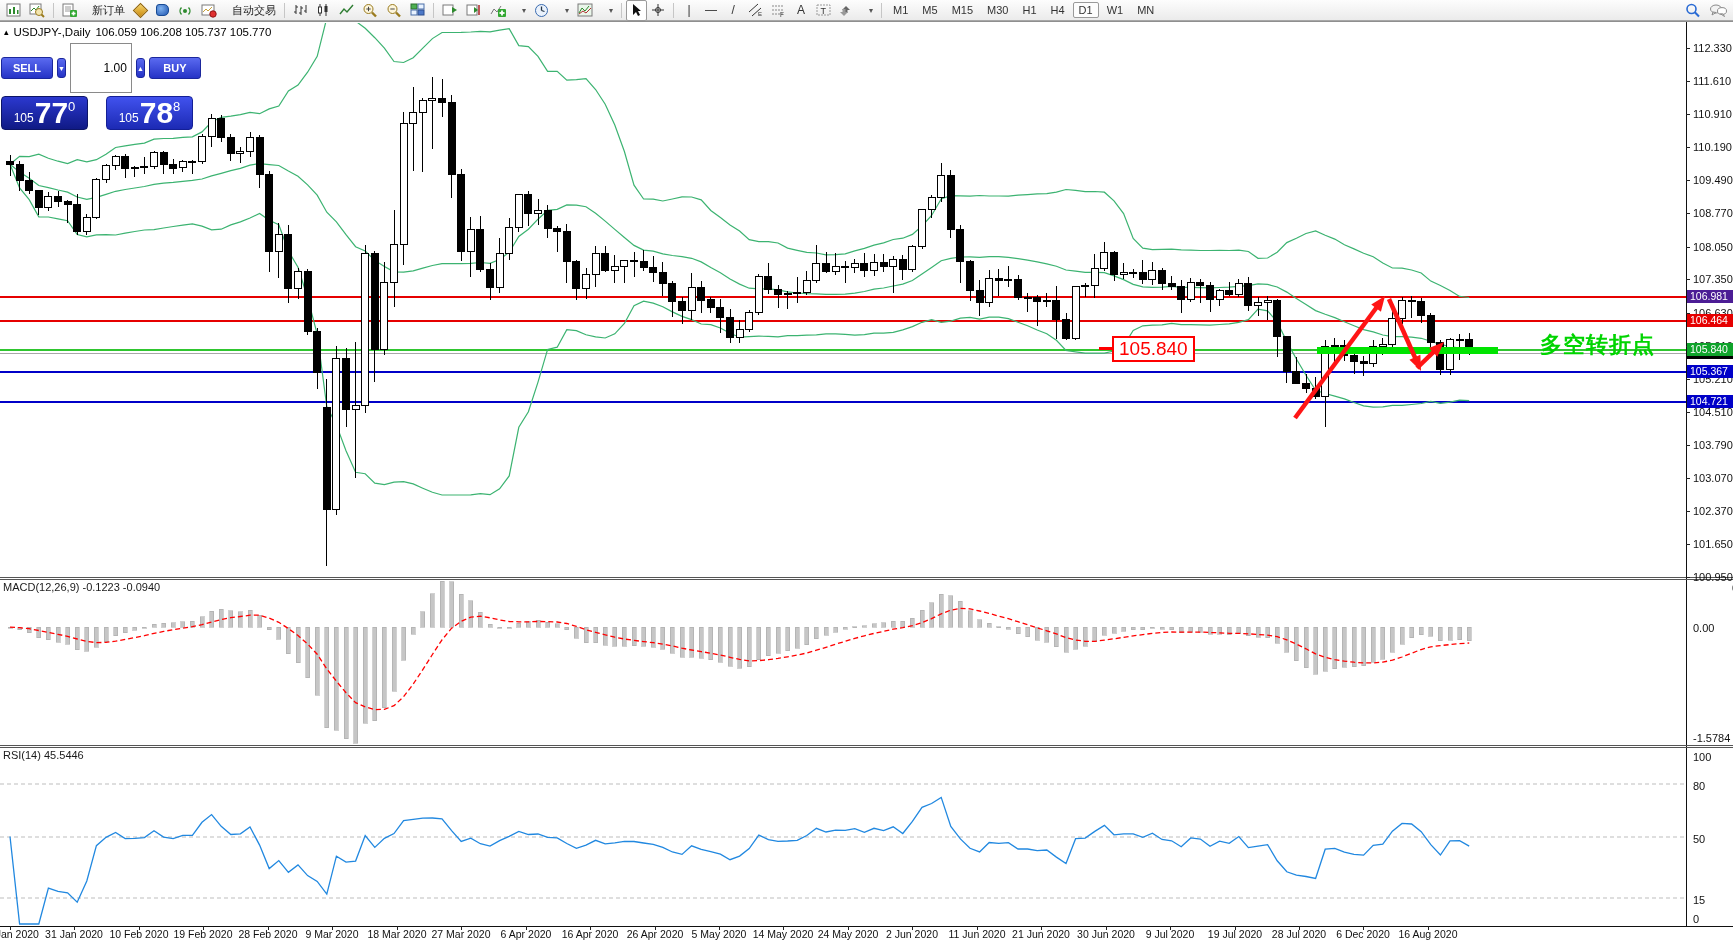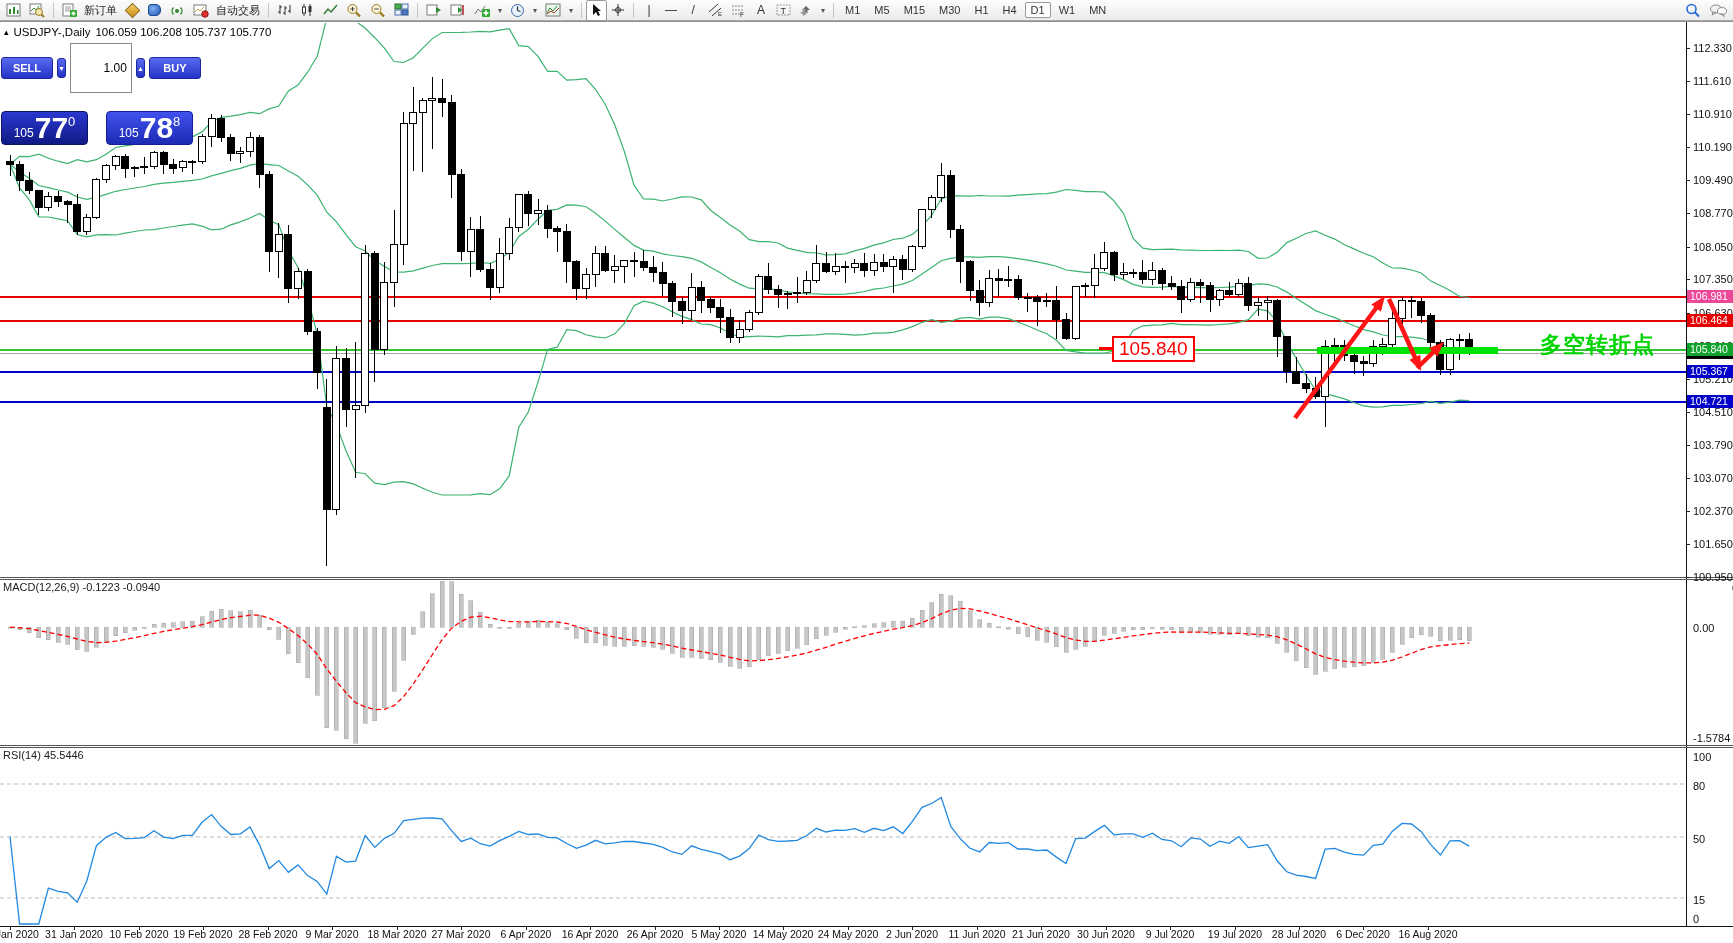--- a/index.html
+++ b/index.html
@@ -3,21 +3,21 @@
 <meta charset="utf-8">
 <style>
   html,body{margin:0;padding:0;}
   body{width:1733px;height:943px;position:relative;overflow:hidden;background:#fff;
        font-family:"Liberation Sans",sans-serif;-webkit-font-smoothing:antialiased;}
 
   
   .toolbar{position:absolute;left:0;top:0;width:1733px;height:21px;z-index:20;
     display:flex;align-items:center;background:linear-gradient(#fdfdfd,#ebebeb);
     border-bottom:1px solid #a7a7a7;padding:0 2px;box-sizing:border-box;}
-  .tb-btn{height:19px;display:flex;align-items:center;gap:7px;padding:0 3px;
+  .tb-btn{height:19px;display:flex;align-items:center;gap:15px;padding:0 3px;
     font-size:11px;color:#222;border:1px solid transparent;border-radius:2px;white-space:nowrap;}
   .tb-btn.pressed{border:1px solid #9a9a9a;background:#fff;}
   .tb-sep{width:1px;height:15px;background:#c6c6c6;margin:0 4px;flex:0 0 auto;}
   .tb-glyph{font-size:12px;color:#333;width:14px;text-align:center;}
   .caret{font-size:8px;color:#555;margin-left:1px;}
   .tf{font-size:11px;color:#333;padding:1px 5px;margin:0 1px;border:1px solid transparent;border-radius:2px;}
   .tf.active{border:1px solid #9a9a9a;background:#fdfdfd;}
   .tb-spacer{flex:1 1 auto;}
   .diamond{width:9px;height:9px;background:linear-gradient(135deg,#f6d468,#c9880e);
     border:1px solid #8f6207;transform:rotate(45deg);margin:0 2px;}
@@ -49,21 +49,21 @@
   
   .trade-panel{position:absolute;left:1px;top:43px;width:192px;z-index:15;}
   .tp-row1{display:flex;align-items:center;gap:4px;}
   .tp-btn{height:20px;min-width:38px;border-radius:3px;color:#fff;font-size:11px;font-weight:bold;
     display:flex;align-items:center;justify-content:center;padding:0 6px;
     background:linear-gradient(#5a6af0,#2533c6);border:1px solid #1b279c;}
   .tp-spin{width:15px;height:18px;border-radius:3px;background:linear-gradient(#5a6af0,#2533c6);
     border:1px solid #1b279c;color:#fff;font-size:7px;display:flex;align-items:center;justify-content:center;}
   .tp-vol{width:52px;height:16px;border:1px solid #8a8a8a;font-size:12px;text-align:right;
     padding:16px 4px;font-family:"Liberation Sans",sans-serif;}
-  .tp-row2{display:flex;gap:18px;margin-top:18px;}
+  .tp-row2{display:flex;gap:18px;margin-top:3px;}
   .tp-price{width:90px;height:34px;border-radius:4px;color:#fff;display:flex;align-items:flex-end;
     justify-content:center;padding-bottom:1px;box-sizing:border-box;}
   .tp-price.sellp{background:linear-gradient(#2b38cf,#101a85);border:1px solid #0d1566;}
   .tp-price.buyp{background:linear-gradient(#4152ee,#1c2ab4);border:1px solid #141f96;}
   .p-small{font-size:12px;margin:0 1px 3px 0;}
   .p-big{font-size:30px;font-weight:bold;line-height:30px;}
   .p-sup{font-size:13px;align-self:flex-start;margin-top:2px;}
 </style>
 </head>
 <body>
@@ -836,21 +836,21 @@
     <div class="plabel" style="top: 439px;">103.790</div>
     <div class="ptick" style="top: 478px;"></div>
     <div class="plabel" style="top: 472px;">103.070</div>
     <div class="ptick" style="top: 511px;"></div>
     <div class="plabel" style="top: 505px;">102.370</div>
     <div class="ptick" style="top: 544px;"></div>
     <div class="plabel" style="top: 538px;">101.650</div>
     <div class="ptick" style="top: 577px;"></div>
     <div class="plabel" style="top: 571px;">100.950</div>
     <div class="badge" style="top: 346px; background: rgb(0, 0, 0);">105.770</div>
-    <div class="badge" style="top: 290px; background: #ec4899;">106.981</div>
+    <div class="badge" style="top: 290px; background: #4c1d95;">106.981</div>
     <div class="badge" style="top: 314px; background: rgb(230, 0, 0);">106.464</div>
     <div class="badge" style="top: 343px; background: rgb(15, 163, 43);">105.840</div>
     <div class="badge" style="top: 365px; background: rgb(0, 0, 200);">105.367</div>
     <div class="badge" style="top: 395px; background: rgb(0, 0, 200);">104.721</div>
     <div class="plabel" style="top: 582px; margin-left: 39px;">0.8034</div>
     <div class="plabel" style="top: 622px;">0.00</div>
     <div class="plabel" style="top: 732px;">-1.5784</div>
     <div class="plabel" style="top: 751px;">100</div>
     <div class="plabel" style="top: 780px; text-align: center;">80</div>
     <div class="plabel" style="top: 833px;">50</div>

